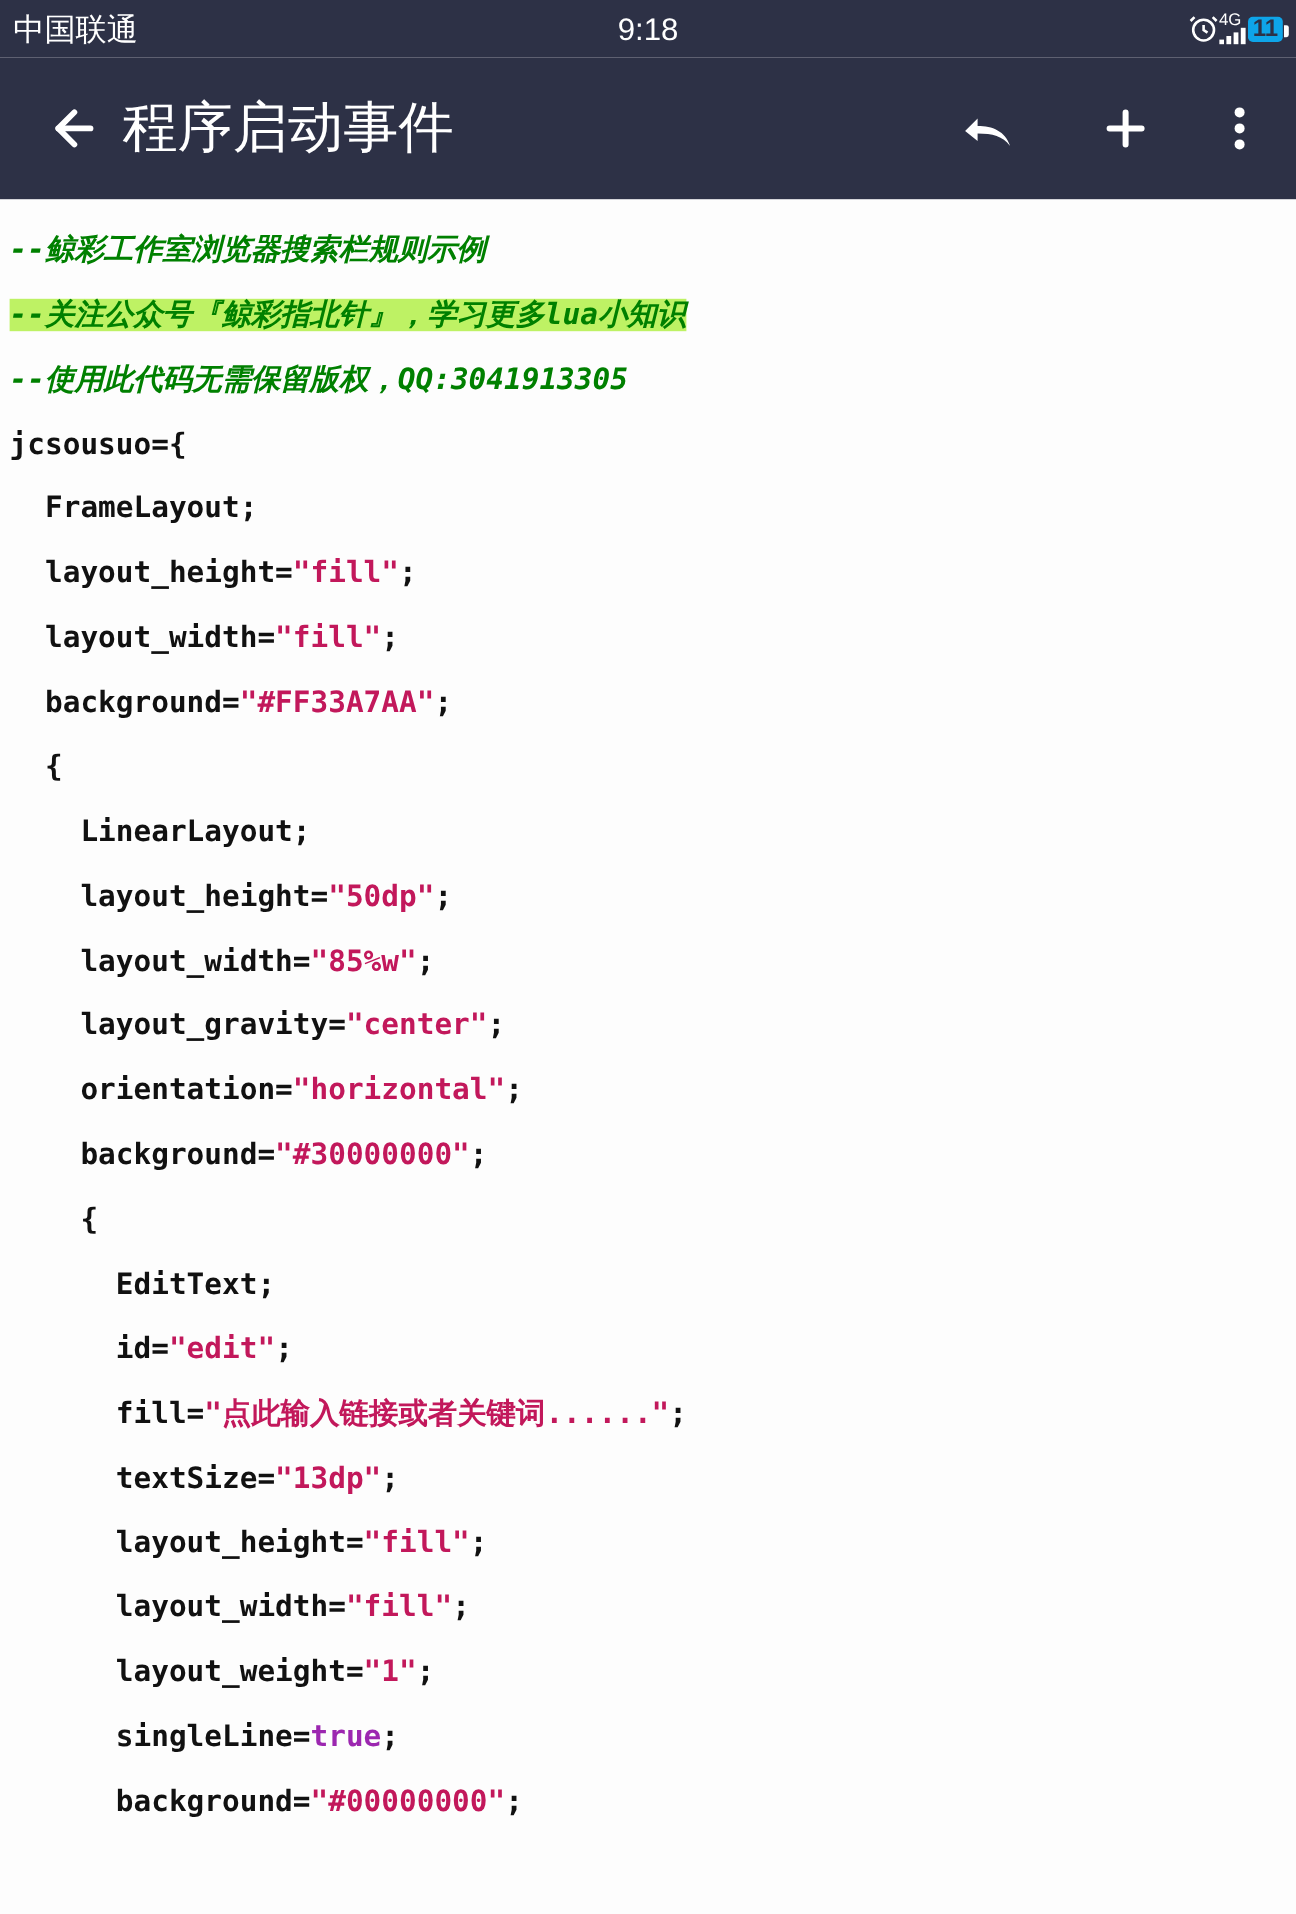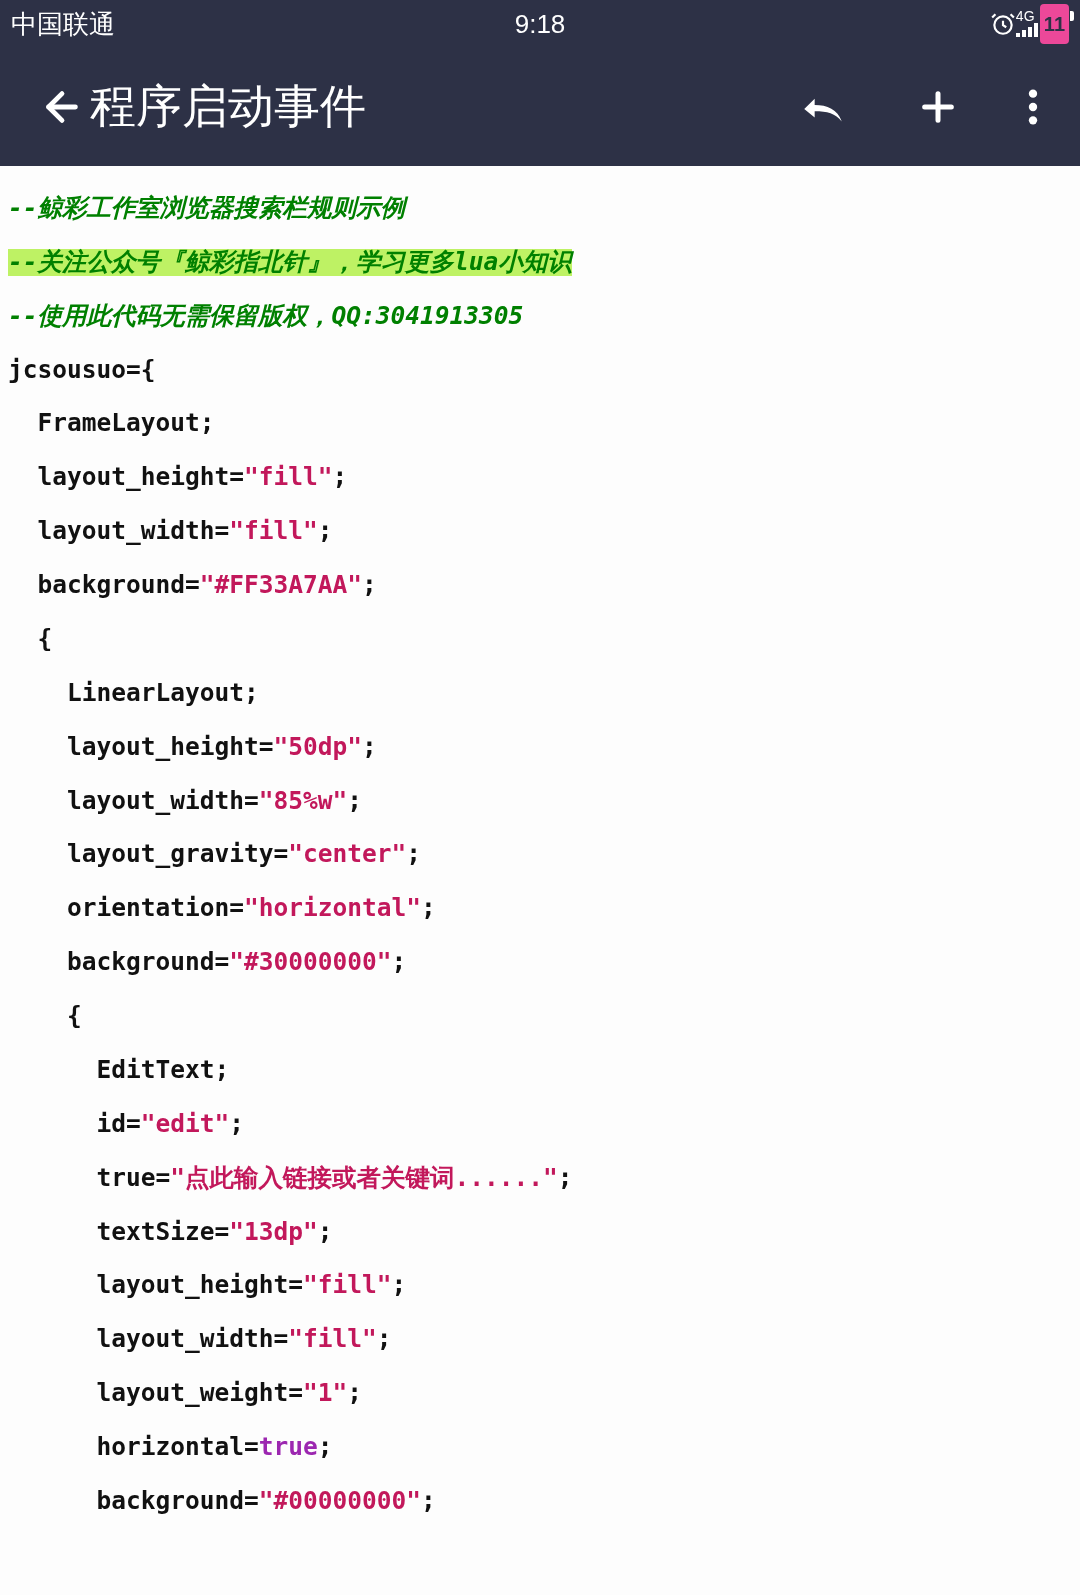--- a/index.html
+++ b/index.html
@@ -18,27 +18,27 @@
     align-items: center;
     padding: 0 11px;
     font-size: 26px;
   }
   .status-left { flex: 1; text-align: left; }
   .status-center { flex: 1; text-align: center; font-weight: 500; }
   .status-right { flex: 1; text-align: right; display: flex; justify-content: flex-end; align-items: center; }
   .battery {
     display: inline-flex;
     align-items: center;
-    background: #ec4899;
+    background: #0ea5e9;
     color: #2d3146;
     padding: 0 4px;
     border-radius: 4px;
     font-size: 20px;
     font-weight: bold;
-    height: 40px;
+    height: 21px;
     line-height: 24px;
     position: relative;
   }
   .battery::after {
     content: "";
     position: absolute;
     right: -5px;
     top: 7px;
     width: 4px;
     height: 10px;
@@ -55,20 +55,21 @@
   }
   .back-btn {
     width: 56px;
     display: flex;
     align-items: center;
     justify-content: center;
   }
   .app-title {
     font-size: 46px;
     font-weight: 400;
+    margin-left: 12px;
     flex: 1;
   }
   .app-actions {
     display: flex;
     align-items: center;
     gap: 70px;
     padding-right: 18px;
   }
   .icon-svg { display: block; }
 
@@ -157,26 +158,26 @@
 <span class="code-line"><span>  {</span></span>
 <span class="code-line"><span>    LinearLayout;</span></span>
 <span class="code-line"><span>    layout_height=</span><span class="c-str">"50dp"</span><span>;</span></span>
 <span class="code-line"><span>    layout_width=</span><span class="c-str">"85%w"</span><span>;</span></span>
 <span class="code-line"><span>    layout_gravity=</span><span class="c-str">"center"</span><span>;</span></span>
 <span class="code-line"><span>    orientation=</span><span class="c-str">"horizontal"</span><span>;</span></span>
 <span class="code-line"><span>    background=</span><span class="c-str">"#30000000"</span><span>;</span></span>
 <span class="code-line"><span>    {</span></span>
 <span class="code-line"><span>      EditText;</span></span>
 <span class="code-line"><span>      id=</span><span class="c-str">"edit"</span><span>;</span></span>
-<span class="code-line"><span>      true=</span><span class="c-str">"点此输入链接或者关键词......"</span><span>;</span></span>
+<span class="code-line"><span>      fill=</span><span class="c-str">"点此输入链接或者关键词......"</span><span>;</span></span>
 <span class="code-line"><span>      textSize=</span><span class="c-str">"13dp"</span><span>;</span></span>
 <span class="code-line"><span>      layout_height=</span><span class="c-str">"fill"</span><span>;</span></span>
 <span class="code-line"><span>      layout_width=</span><span class="c-str">"fill"</span><span>;</span></span>
 <span class="code-line"><span>      layout_weight=</span><span class="c-str">"1"</span><span>;</span></span>
-<span class="code-line"><span>      horizontal=</span><span class="c-const">true</span><span>;</span></span>
+<span class="code-line"><span>      singleLine=</span><span class="c-const">true</span><span>;</span></span>
 <span class="code-line"><span>      background=</span><span class="c-str">"#00000000"</span><span>;</span></span>
 
 
 
 
 
 
 
 
 

